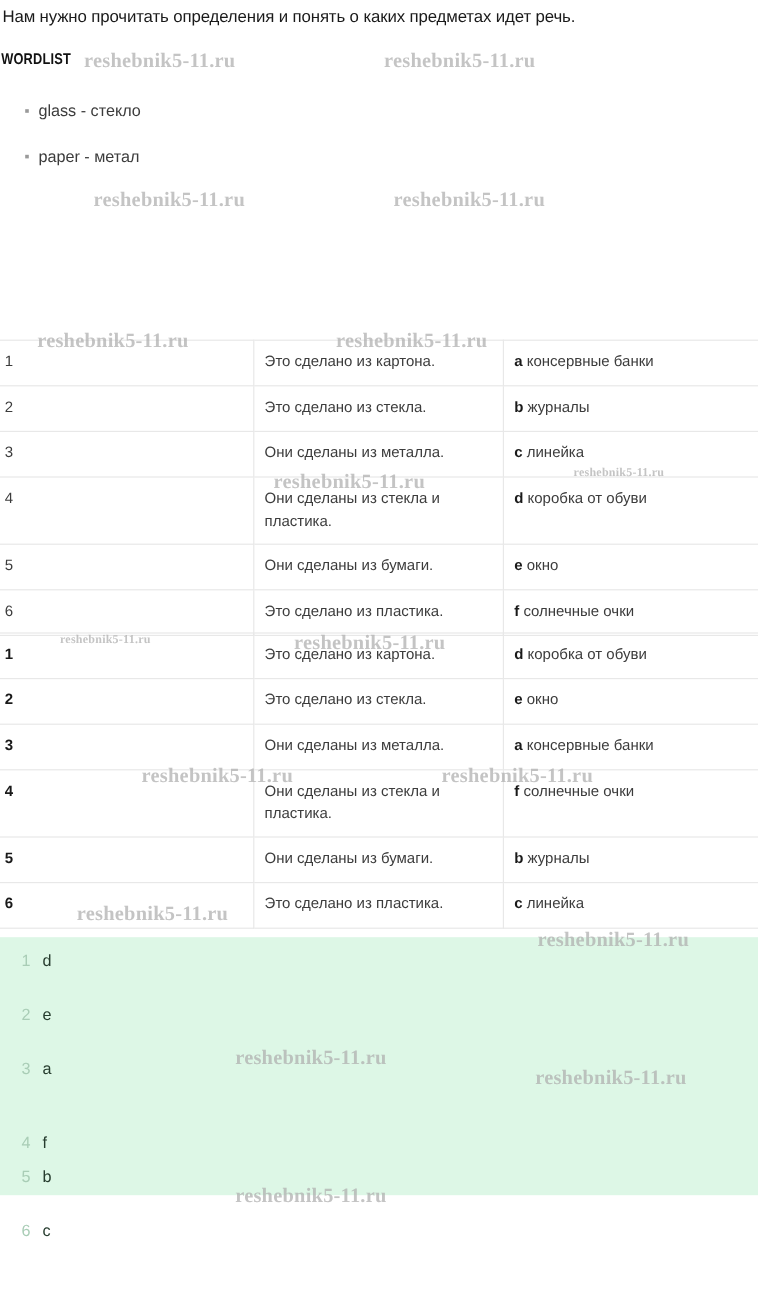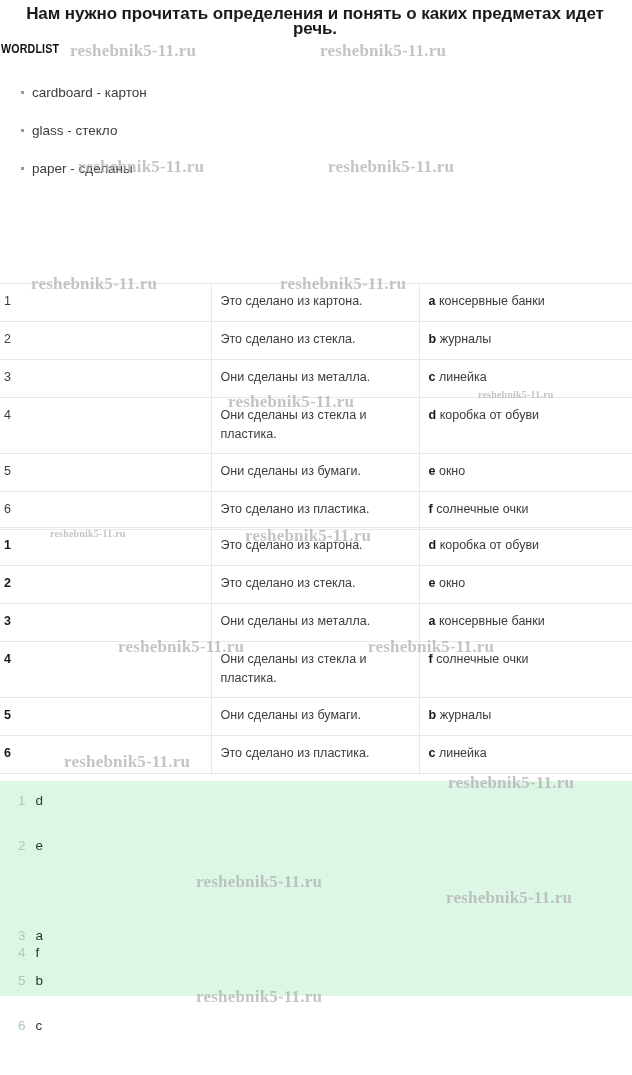--- a/index.html
+++ b/index.html
@@ -15,26 +15,25 @@
     color: #333333;
     overflow: hidden;
   }
 
   
   .intro {
     position: absolute;
     left: 2px;
     top: 6px;
     width: 626px;
-    font-size: 17px;
-    font-weight: bold;
+    font-size: 14px;
+    font-weight: normal;
     color: #1a1a1a;
     letter-spacing: -0.1px;
     line-height: 15px;
-    text-align: center;
   }
 
   
   .wordlist-label {
     position: absolute;
     left: 1px;
     top: 41px;
     font-size: 13px;
     font-weight: bold;
     font-family: "Liberation Sans Narrow", "Liberation Sans", sans-serif;
@@ -140,23 +139,22 @@
   .wm.small { font-size: 10px; }
 </style>
 </head>
 <body>
 
 <div class="intro">Нам нужно прочитать определения и понять о каких предметах идет речь.</div>
 
 <div class="wordlist-label">WORDLIST</div>
 
 <ul class="wordlist">
-  <li><span>cardboard - картон</span></li>
   <li><span>glass - стекло</span></li>
-  <li><span>paper - сделаны</span></li>
+  <li><span>paper - метал</span></li>
 </ul>
 
 <table class="match-table" id="table-one">
   <tbody>
     <tr>
       <td class="c-num">1</td>
       <td class="c-def">Это сделано из картона.</td>
       <td class="c-item"><span class="letter">a</span> <span>консервные банки</span></td>
     </tr>
     <tr>
@@ -218,21 +216,21 @@
       <td class="c-num">6</td>
       <td class="c-def">Это сделано из пластика.</td>
       <td class="c-item"><span class="letter">c</span> <span>линейка</span></td>
     </tr>
   </tbody>
 </table>
 
 <div class="answers" id="answers-panel" style="background: rgb(221, 247, 230);">
     <div class="ans-row" style="top: 12px;"><span class="ans-num">1</span><span class="ans-val">d</span></div>
     <div class="ans-row" style="top: 57px;"><span class="ans-num">2</span><span class="ans-val">e</span></div>
-    <div class="ans-row" style="top: 102px; margin-top: 45px;"><span class="ans-num">3</span><span class="ans-val">a</span></div>
+    <div class="ans-row" style="top: 102px;"><span class="ans-num">3</span><span class="ans-val">a</span></div>
     <div class="ans-row" style="top: 164px;"><span class="ans-num">4</span><span class="ans-val">f</span></div>
     <div class="ans-row" style="top: 192px;"><span class="ans-num">5</span><span class="ans-val">b</span></div>
     <div class="ans-row" style="top: 237px;"><span class="ans-num">6</span><span class="ans-val">c</span></div>
   </div>
 
 <div id="watermark-layer">
     <div class="wm big" style="left: 70px; top: 41px; color: rgb(174, 174, 174);">reshebnik5-11.ru</div>
     <div class="wm big" style="left: 320px; top: 41px; color: rgb(174, 174, 174);">reshebnik5-11.ru</div>
     <div class="wm big" style="left: 78px; top: 157px; color: rgb(174, 174, 174);">reshebnik5-11.ru</div>
     <div class="wm big" style="left: 328px; top: 157px; color: rgb(174, 174, 174);">reshebnik5-11.ru</div>

